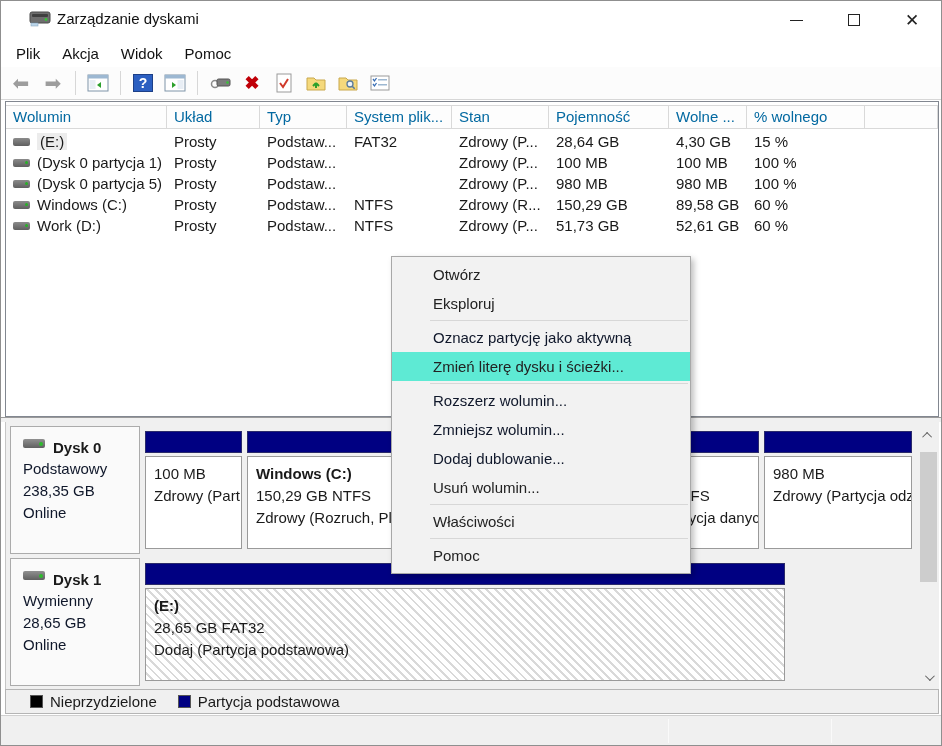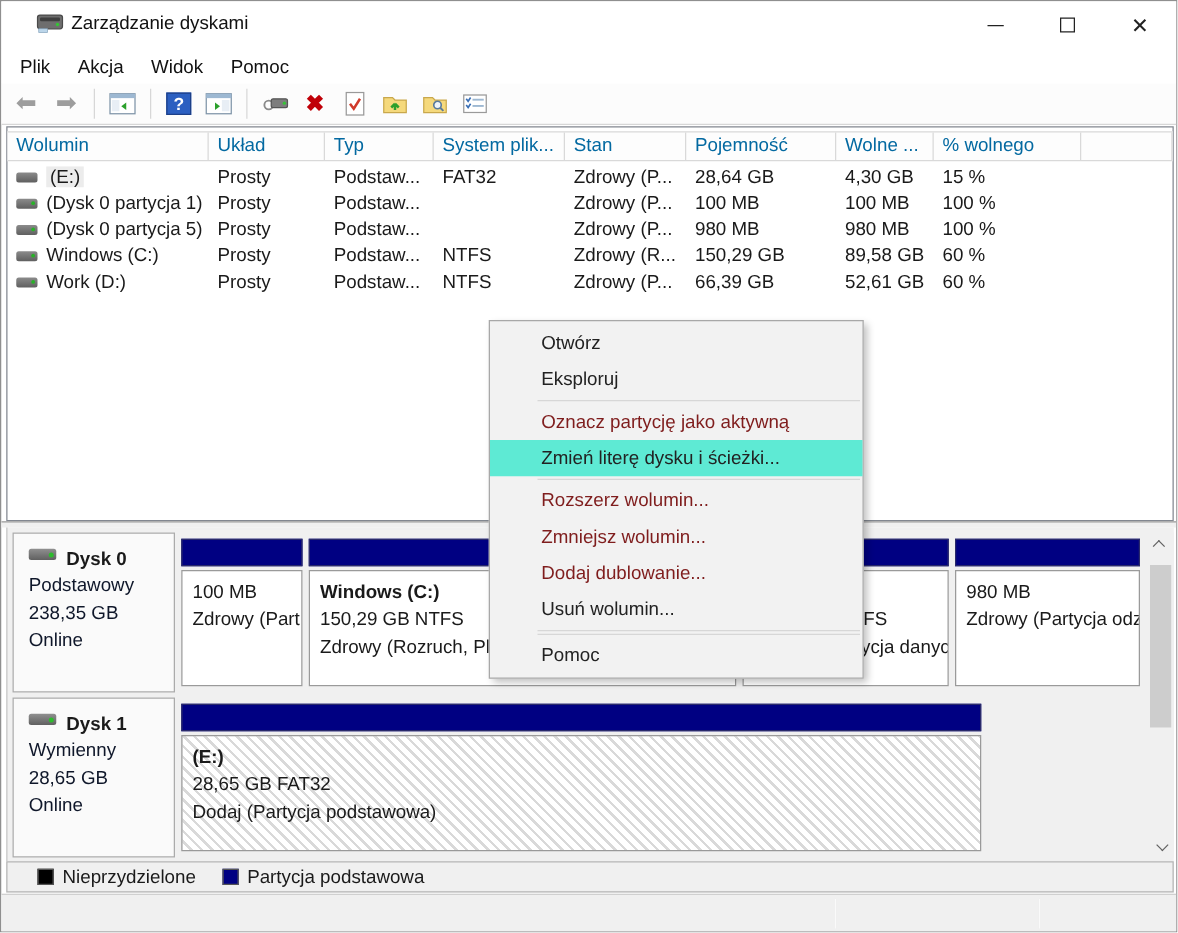--- a/index.html
+++ b/index.html
@@ -73,21 +73,21 @@
   .legend-swatch { width:13px; height:13px; border:1px solid #555; }
   .legend-label { margin-right:14px; }
 
   
   .statusbar { position:absolute; left:0; top:714px; width:100%; height:31px; background:#f0f0f0; border-top:1px solid #d0d0d0; }
   .sb-div { position:absolute; top:3px; bottom:3px; width:1px; background:#dcdcdc; border-right:1px solid #fafafa; }
 
   
   .context-menu { position:absolute; left:390px; top:255px; width:300px; background:#f2f2f2; border:1px solid #a8a8a8; box-shadow:3px 3px 6px rgba(0,0,0,0.25); padding:3px 0; z-index:50; }
   .cm-item { height:29px; line-height:29px; padding-left:41px; color:#222; white-space:nowrap; }
-  .cm-item.disabled { color:#7f1d1d; }
+  .cm-item.disabled { color:#0f172a; }
   .cm-item.highlight { background:#5eead4; }
   .cm-sep { height:1px; background:#d7d7d7; margin:2px 2px 2px 38px; }
 
   
   .nav-arrow { font-size:20px; color:#9d9d9d; line-height:20px; }
   .help-box { width:20px; height:18px; background:#2b5fc1; border:1px solid #1c3f87; color:#fff; font-weight:bold; font-size:14px; display:flex; align-items:center; justify-content:center; }
   .red-x { color:#c00008; font-size:18px; font-weight:bold; line-height:18px; }
 </style>
 </head>
 <body>
@@ -260,21 +260,21 @@
       </div>
       <div class="lv-row">
         <div class="lv-cell c0 vol-name">
             <span class="drive-ico"></span>
             <span class="vol-label">Work (D:)</span>
           </div>
         <div class="lv-cell c1">Prosty</div>
         <div class="lv-cell c2">Podstaw...</div>
         <div class="lv-cell c3">NTFS</div>
         <div class="lv-cell c4">Zdrowy (P...</div>
-        <div class="lv-cell c5">66,39 GB</div>
+        <div class="lv-cell c5">51,73 GB</div>
         <div class="lv-cell c6">52,61 GB</div>
         <div class="lv-cell c7">60 %</div>
       </div>
     </div>
   </div>
 
   <div class="splitter"></div>
 
   <div class="graph-pane">
 
@@ -370,17 +370,18 @@
     <div class="cm-item">Eksploruj</div>
     <div class="cm-sep"></div>
     <div class="cm-item disabled">Oznacz partycję jako aktywną</div>
     <div class="cm-item highlight">Zmień literę dysku i ścieżki...</div>
     <div class="cm-sep"></div>
     <div class="cm-item disabled">Rozszerz wolumin...</div>
     <div class="cm-item disabled">Zmniejsz wolumin...</div>
     <div class="cm-item disabled">Dodaj dublowanie...</div>
     <div class="cm-item">Usuń wolumin...</div>
     <div class="cm-sep"></div>
+    <div class="cm-item">Właściwości</div>
     <div class="cm-sep"></div>
     <div class="cm-item">Pomoc</div>
   </div>
 
 </div>
 
 </body></html>

